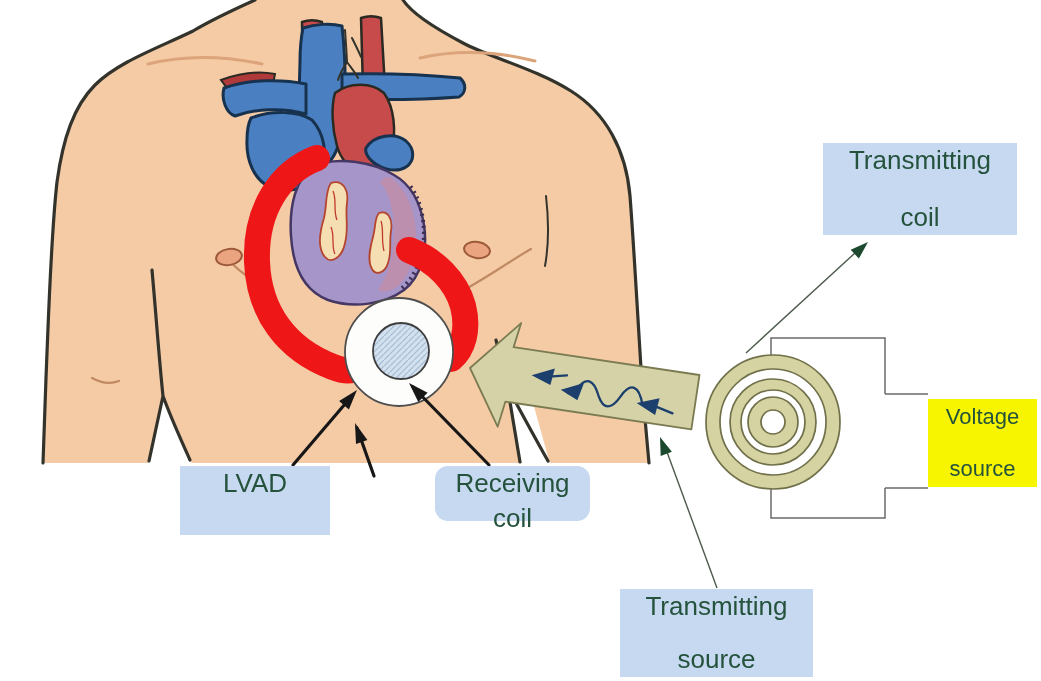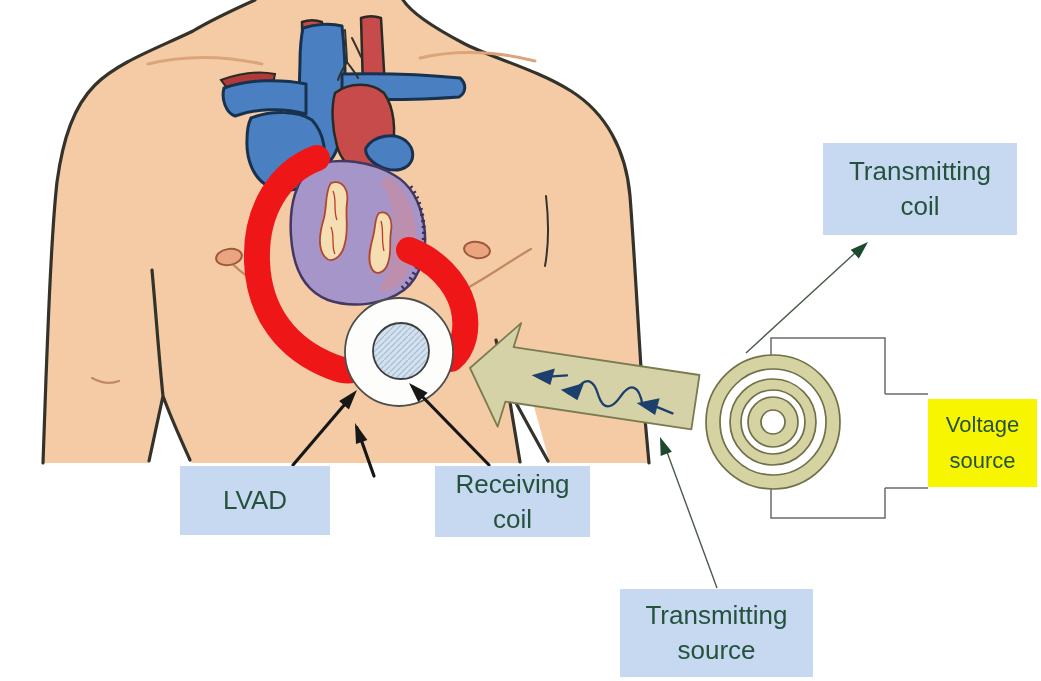--- a/index.html
+++ b/index.html
@@ -22,21 +22,21 @@
   .arrow-olive{fill:var(--arrow-olive);stroke:#7b7b52;stroke-width:1.8;stroke-linejoin:round;}
   .navy-line{stroke:var(--wave-navy);stroke-width:2.3;fill:none;stroke-linecap:round;}
   .navy-fill{fill:var(--wave-navy);}
   .green-line{stroke:#4c5a4c;stroke-width:1.4;fill:none;}
   .green-head{fill:var(--pointer-green);}
   .black-line{stroke:var(--pointer-black);stroke-width:3.2;fill:none;stroke-linecap:round;}
   .black-head{fill:var(--pointer-black);}
   .circuit-line{stroke:#6b6b6b;stroke-width:1.5;fill:none;}
 
   .label{position:absolute;background:var(--label-box-fill);color:var(--label-text);
-         display:flex;flex-direction:column;align-items:center;justify-content:center;
+         display:flex;flex-direction:column;align-items:center;justify-content:space-between;
          text-align:center;font-size:26px;line-height:35px;}
   .label.yellow{background:var(--voltage-box-fill);font-size:22px;line-height:36px;}
 </style>
 </head>
 <body>
 
 <div id="stage">
 
 <svg id="art" width="1041" height="681" viewBox="0 0 1041 681">
   <defs>
@@ -164,21 +164,21 @@
 
   <div class="label yellow" style="left:928px;top:399px;width:109px;height:88px;">
     <span>Voltage</span>
     <span>source</span>
   </div>
 
   <div class="label" style="left:180px;top:466px;width:150px;height:69px;">
     <span>LVAD</span>
   </div>
 
-  <div class="label" style="left:435px;top:466px;width:155px;height:71px;">
+  <div class="label" style="left:435px;top:466px;width:155px;height:55px;border-radius:13px;">
     <span>Receiving</span>
     <span>coil</span>
   </div>
 
   <div class="label" style="left:620px;top:589px;width:193px;height:88px;">
     <span>Transmitting</span>
     <span>source</span>
   </div>
 
 </div>

